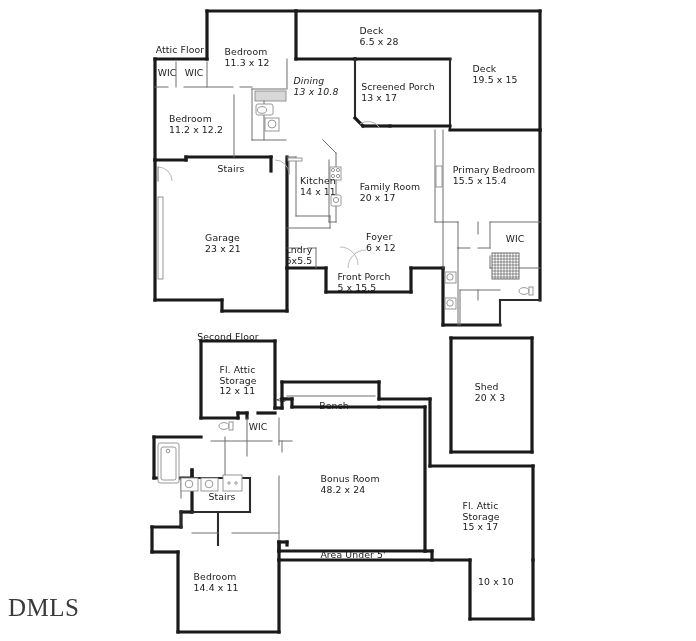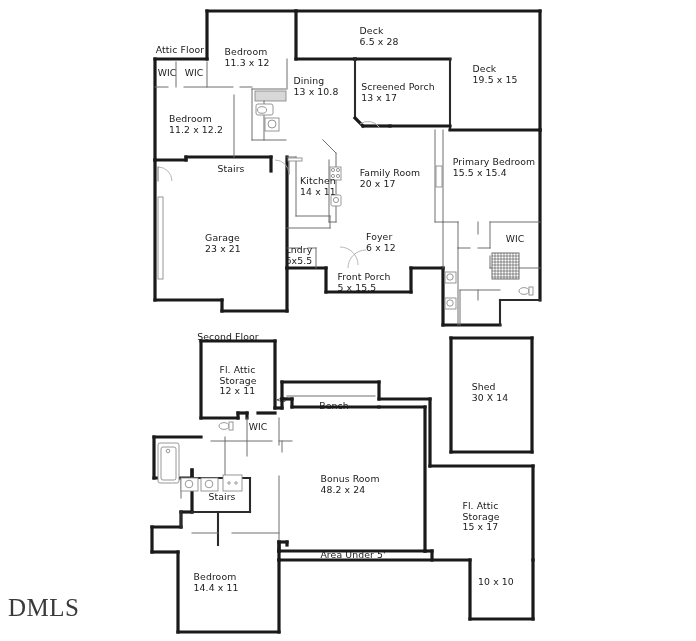--- a/index.html
+++ b/index.html
@@ -370,51 +370,51 @@
   <div class="rm-label floor-title" style="left:180px;top:50px;">Attic Floor</div>
   <div class="rm-label" style="left:247px;top:58px;">Bedroom
 11.3 x 12</div>
   <div class="rm-label" style="left:167px;top:73px;">WIC</div>
   <div class="rm-label" style="left:194px;top:73px;">WIC</div>
   <div class="rm-label" style="left:196px;top:125px;">Bedroom
 11.2 x 12.2</div>
   <div class="rm-label" style="left:231px;top:169px;">Stairs</div>
   <div class="rm-label" style="left:223px;top:244px;">Garage
 23 x 21</div>
-  <div class="rm-label" style="left:316px;top:87px;">Dining
+  <div class="rm-label" style="left:316px;top:87px;font-style:italic;">Dining
 13 x 10.8</div>
   <div class="rm-label" style="left:379px;top:37px;">Deck
 6.5 x 28</div>
   <div class="rm-label" style="left:398px;top:93px;">Screened Porch
 13 x 17</div>
   <div class="rm-label" style="left:495px;top:75px;">Deck
 19.5 x 15</div>
-  <div class="rm-label" style="left:494px;top:168px;">Primary Bedroom
+  <div class="rm-label" style="left:494px;top:176px;">Primary Bedroom
 15.5 x 15.4</div>
   <div class="rm-label" style="left:318px;top:187px;">Kitchen
 14 x 11</div>
-  <div class="rm-label" style="left:390px;top:179px;">Family Room
+  <div class="rm-label" style="left:390px;top:193px;">Family Room
 20 x 17</div>
   <div class="rm-label" style="left:515px;top:239px;">WIC</div>
   <div class="rm-label" style="left:299px;top:245px;margin-top:11px;">Lndry
 6x5.5</div>
   <div class="rm-label" style="left:381px;top:243px;">Foyer
 6 x 12</div>
   <div class="rm-label" style="left:364px;top:283px;">Front Porch
 5 x 15.5</div>
 
   <div class="rm-label floor-title" style="left:228px;top:337px;">Second Floor</div>
   <div class="rm-label" style="left:238px;top:381px;">Fl. Attic
 Storage
 12 x 11</div>
   <div class="rm-label" style="left:334px;top:406px;">Bench</div>
   <div class="rm-label tiny" style="left:282px;top:400px;">&lt;5'</div>
   <div class="rm-label" style="left:258px;top:427px;">WIC</div>
   <div class="rm-label" style="left:490px;top:393px;">Shed
-30 X 14</div>
+20 X 3</div>
   <div class="rm-label" style="left:350px;top:485px;">Bonus Room
 48.2 x 24</div>
   <div class="rm-label" style="left:222px;top:497px;">Stairs</div>
   <div class="rm-label" style="left:481px;top:517px;">Fl. Attic
 Storage
 15 x 17</div>
   <div class="rm-label" style="left:353px;top:555px;">Area Under 5'</div>
   <div class="rm-label" style="left:216px;top:583px;">Bedroom
 14.4 x 11</div>
   <div class="rm-label" style="left:496px;top:582px;">10 x 10</div>

